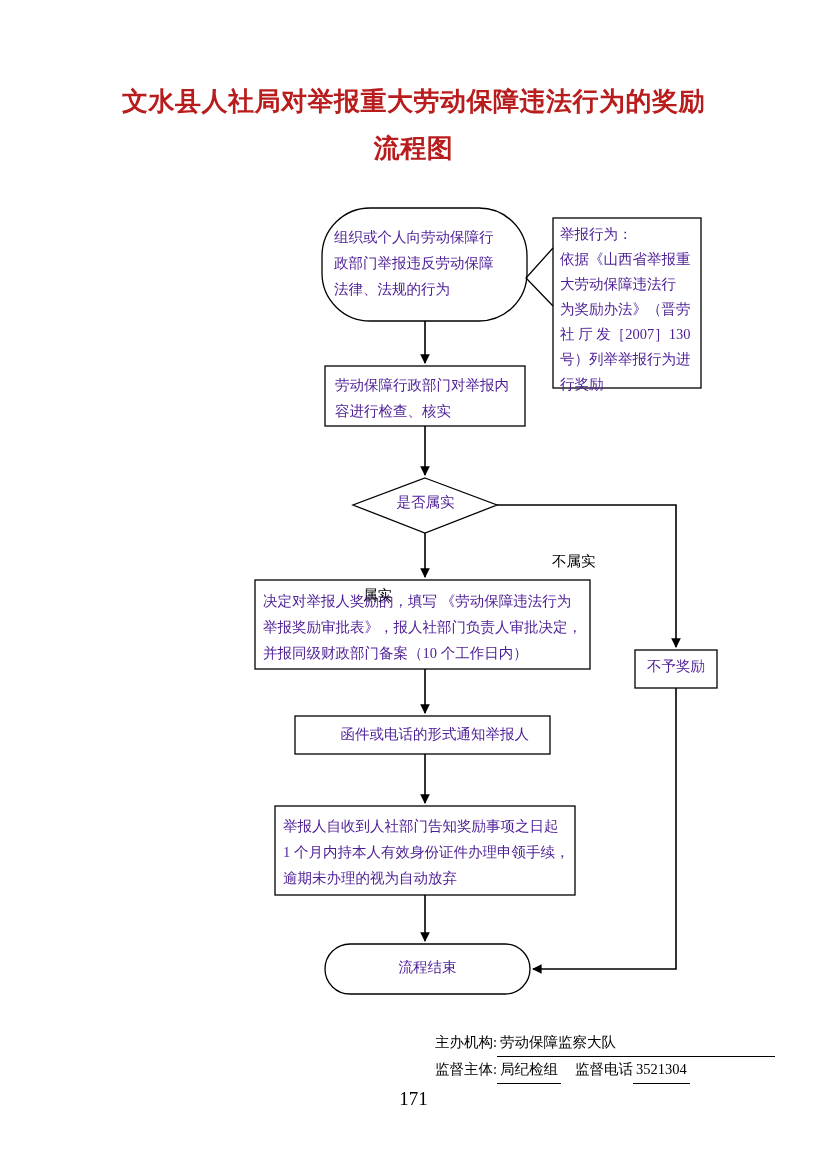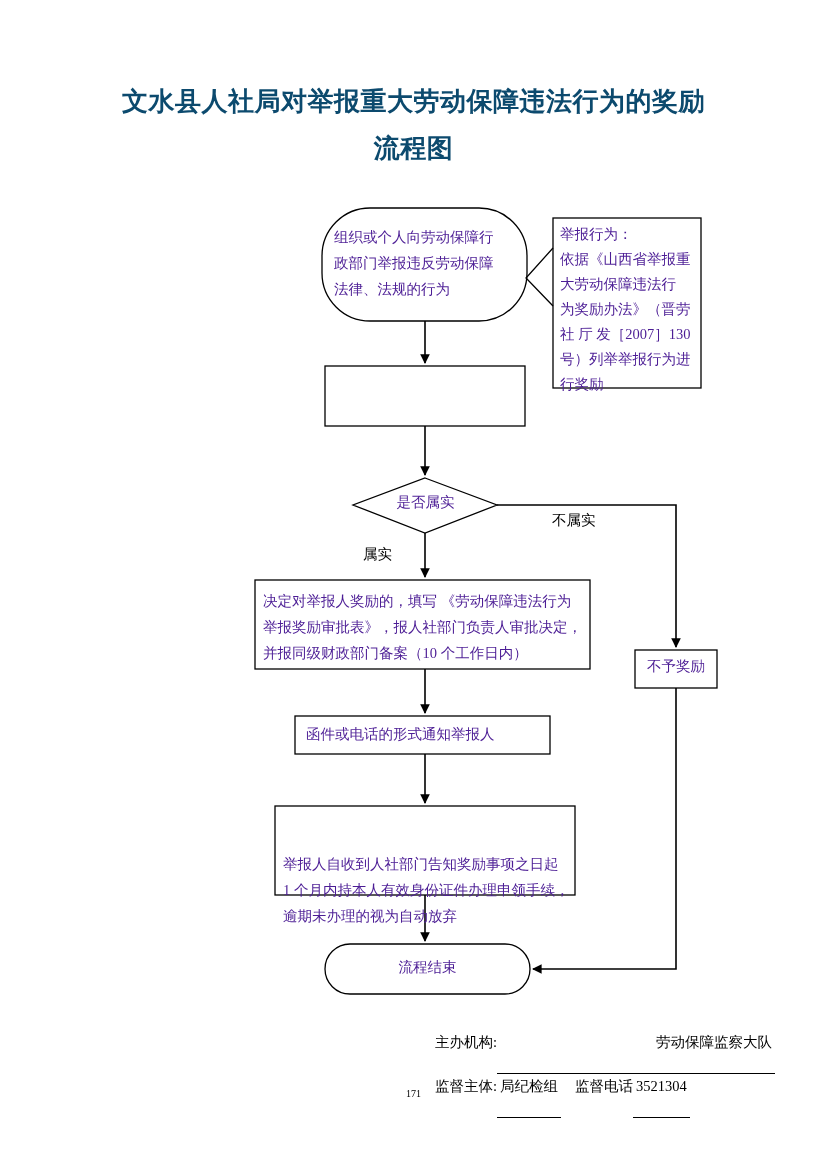--- a/index.html
+++ b/index.html
@@ -24,21 +24,21 @@
     position: absolute;
     left: 100px;
     top: 78px;
     width: 627px;
     text-align: center;
     font-family: "Liberation Sans", "DejaVu Sans", sans-serif;
     font-weight: bold;
     font-size: 26px;
     line-height: 47px;
     letter-spacing: 0.5px;
-    color: #0c4a6e;
+    color: #b91c1c;
   }
 
   
   #diagram {
     position: absolute;
     left: 0;
     top: 0;
     width: 827px;
     height: 1169px;
   }
@@ -67,62 +67,63 @@
     line-height: 26px;
     color: #4c1d95;
     white-space: pre-line;
   }
   .n-start   { left: 334px; top: 224px;  width: 190px; }
   .n-note    { left: 560px; top: 222px;  width: 132px; line-height: 25px; font-family: Liberation Serif, serif; }
   .n-check   { left: 335px; top: 372px;  width: 185px; }
   .n-decision{ left: 363px; top: 492px;  width: 125px; text-align: center; line-height: 20px; }
   .n-award   { left: 263px; top: 588px;  width: 320px; font-family: Liberation Serif, serif; }
   .n-deny    { left: 638px; top: 655px;  width: 76px;  text-align: center; line-height: 22px; }
-  .n-notify  { left: 306px; top: 723px;  width: 235px; text-align: left; line-height: 22px; }
-  .n-claim   { left: 283px; top: 851px;  width: 292px; }
+  .n-notify  { left: 294px; top: 723px;  width: 235px; text-align: right; line-height: 22px; }
+  .n-claim   { left: 283px; top: 813px;  width: 292px; }
   .n-end     { left: 345px; top: 956px;  width: 165px; text-align: center; line-height: 22px; }
 
   .edge-label {
     position: absolute;
-    font-family: Liberation Mono, monospace;
+    font-family: Liberation Sans, sans-serif;
     font-size: 14.5px;
     line-height: 20px;
     color: #000;
+    margin-top: 40px;
   }
   .l-true  { left: 363px; top: 545px; }
   .l-false { left: 552px; top: 511px; }
 
   
   .footer {
     position: absolute;
     left: 435px;
     top: 1030px;
     width: 340px;
     font-family: "Liberation Serif", "DejaVu Serif", serif;
     font-size: 14.5px;
     line-height: 25px;
     color: #000;
   }
-  .footer-row { display: flex; align-items: baseline; white-space: nowrap; text-align: right; }
+  .footer-row { display: flex; align-items: baseline; white-space: nowrap; }
   .f-label { flex: none; }
   .f-underline {
     border-bottom: 1px solid #000;
-    padding: 0 3px 18px 3px;
+    padding: 0 3px 1px 3px;
   }
   .f-grow { flex: 1 1 auto; }
   .f-gap  { display: inline-block; width: 14px; }
 
   .page-number {
     position: absolute;
     left: 0;
     top: 1088px;
     width: 827px;
     text-align: center;
     font-family: "Liberation Serif", "DejaVu Serif", serif;
-    font-size: 10px;
+    font-size: 19px;
     color: #000;
   }
 </style>
 </head>
 <body>
 
 <div id="page">
 
   <div class="title">
     <div>文水县人社局对举报重大劳动保障违法行为的奖励</div>
@@ -178,20 +179,22 @@
 法律、法规的行为</div>
 
   <div class="node-text n-note">举报行为：
 依据《山西省举报重
 大劳动保障违法行
 为奖励办法》（晋劳
 社 厅 发［2007］130
 号）列举举报行为进
 行奖励</div>
 
+  <div class="node-text n-check">劳动保障行政部门对举报内
+容进行检查、核实</div>
 
   <div class="node-text n-decision">是否属实</div>
 
   <div class="node-text n-award">决定对举报人奖励的，填写 《劳动保障违法行为
 举报奖励审批表》，报人社部门负责人审批决定，
 并报同级财政部门备案（10 个工作日内）</div>
 
   <div class="node-text n-deny">不予奖励</div>
 
   <div class="node-text n-notify">函件或电话的形式通知举报人</div>

